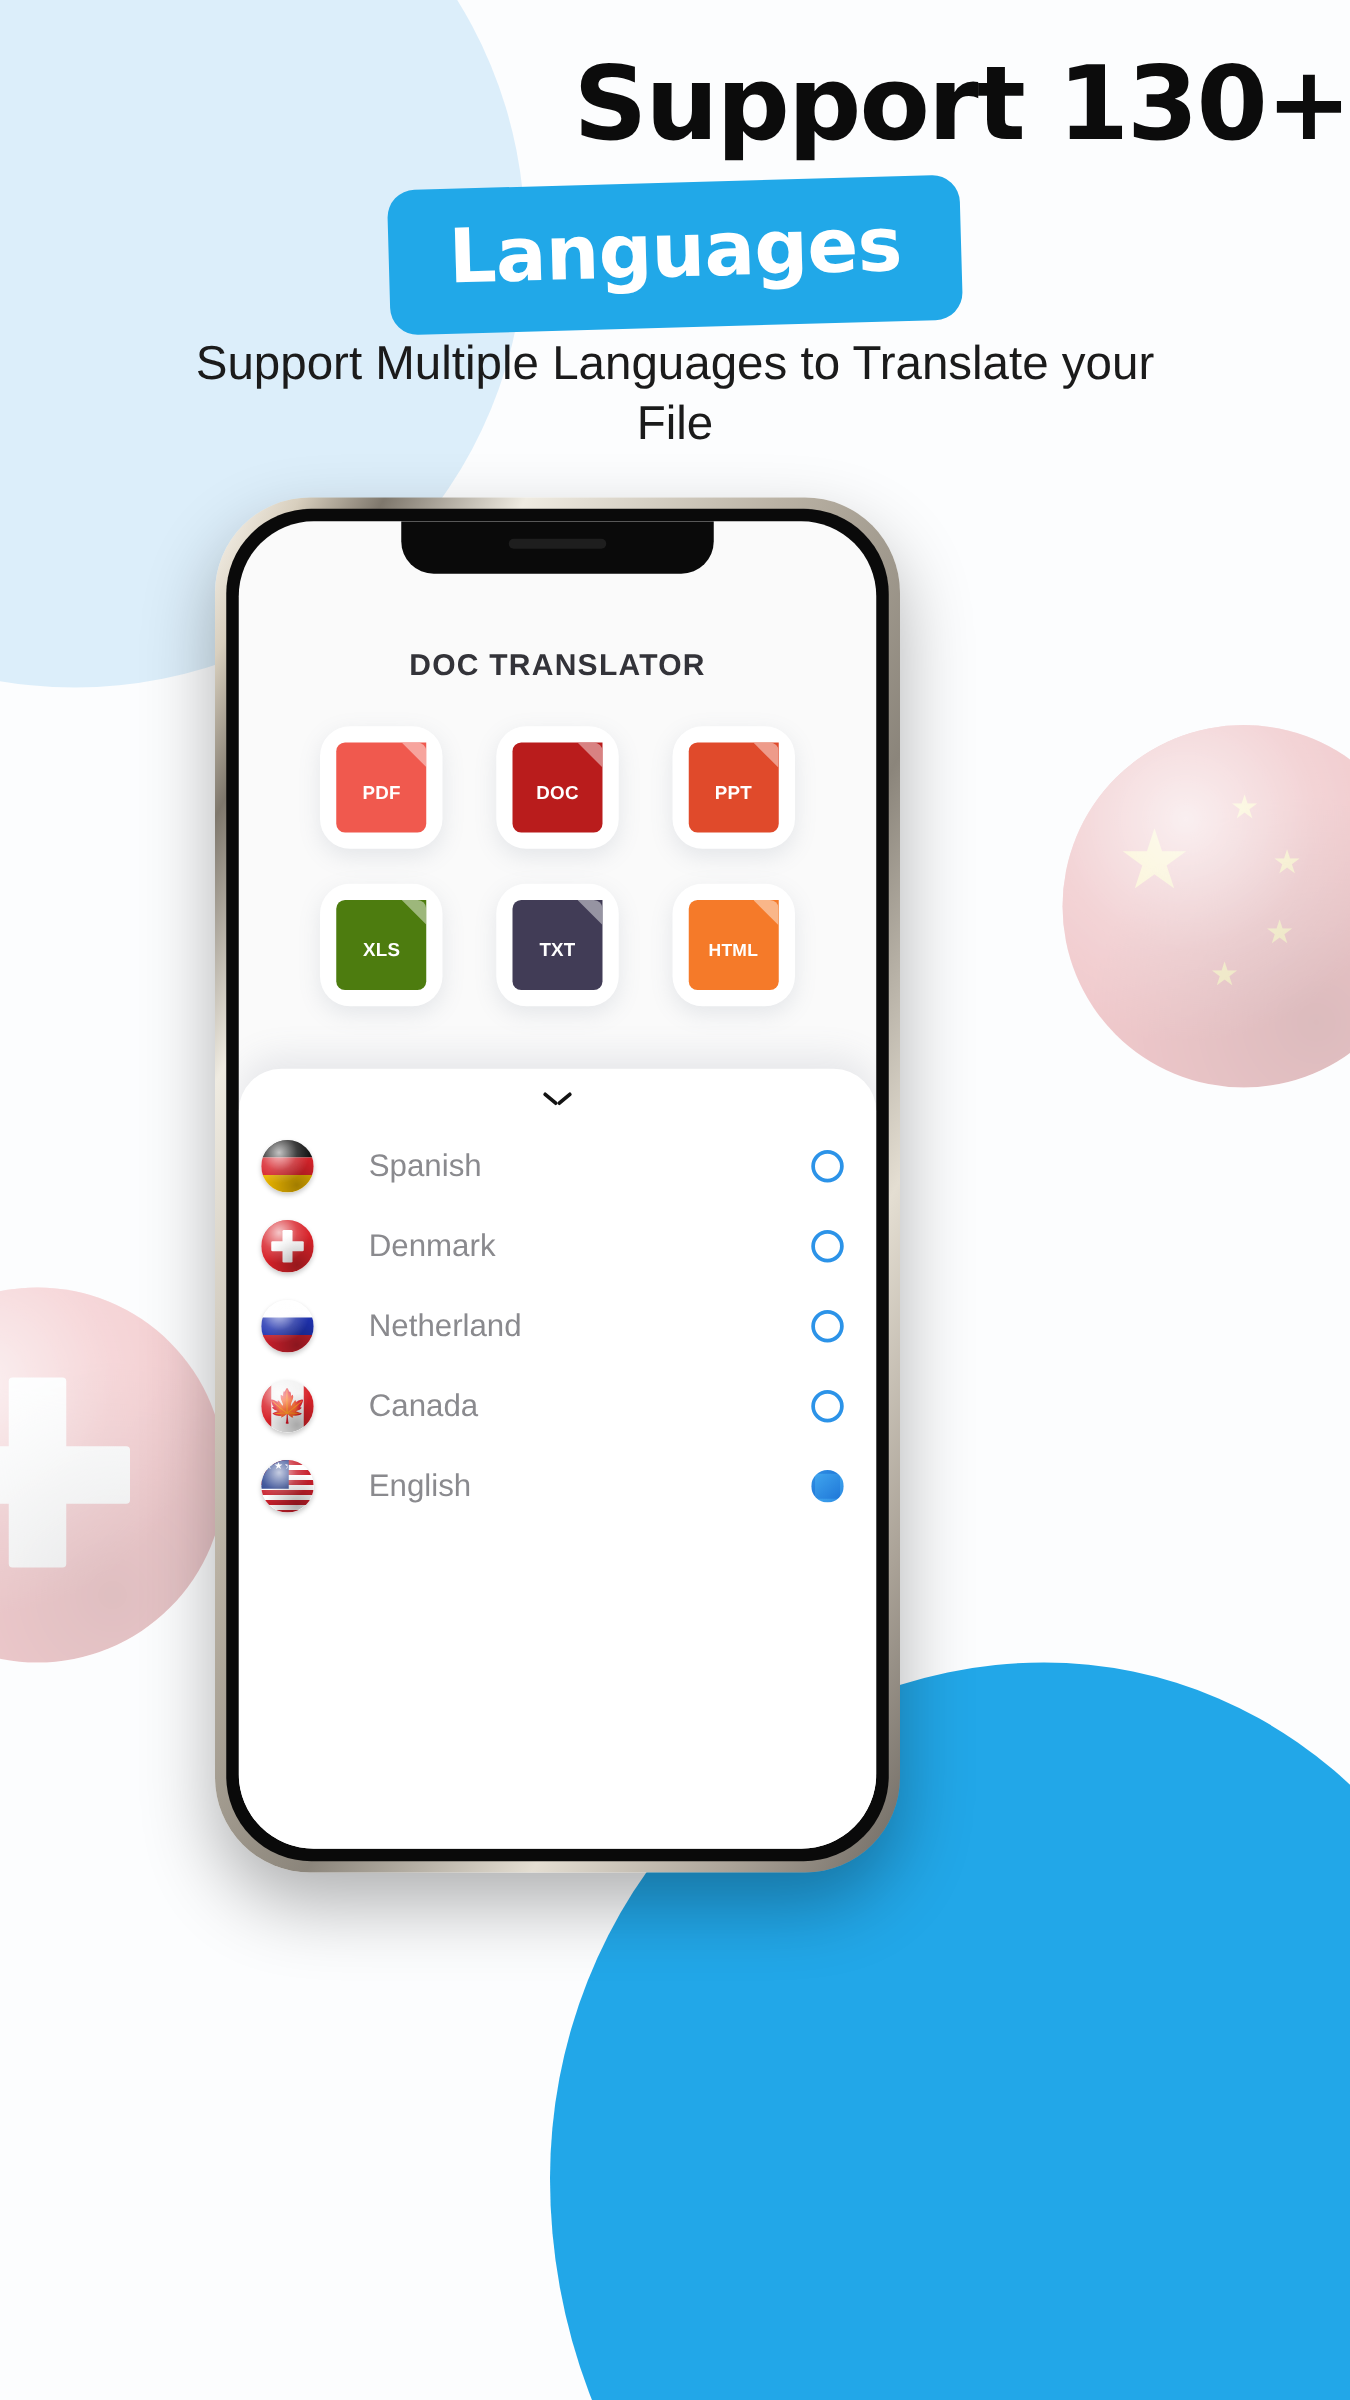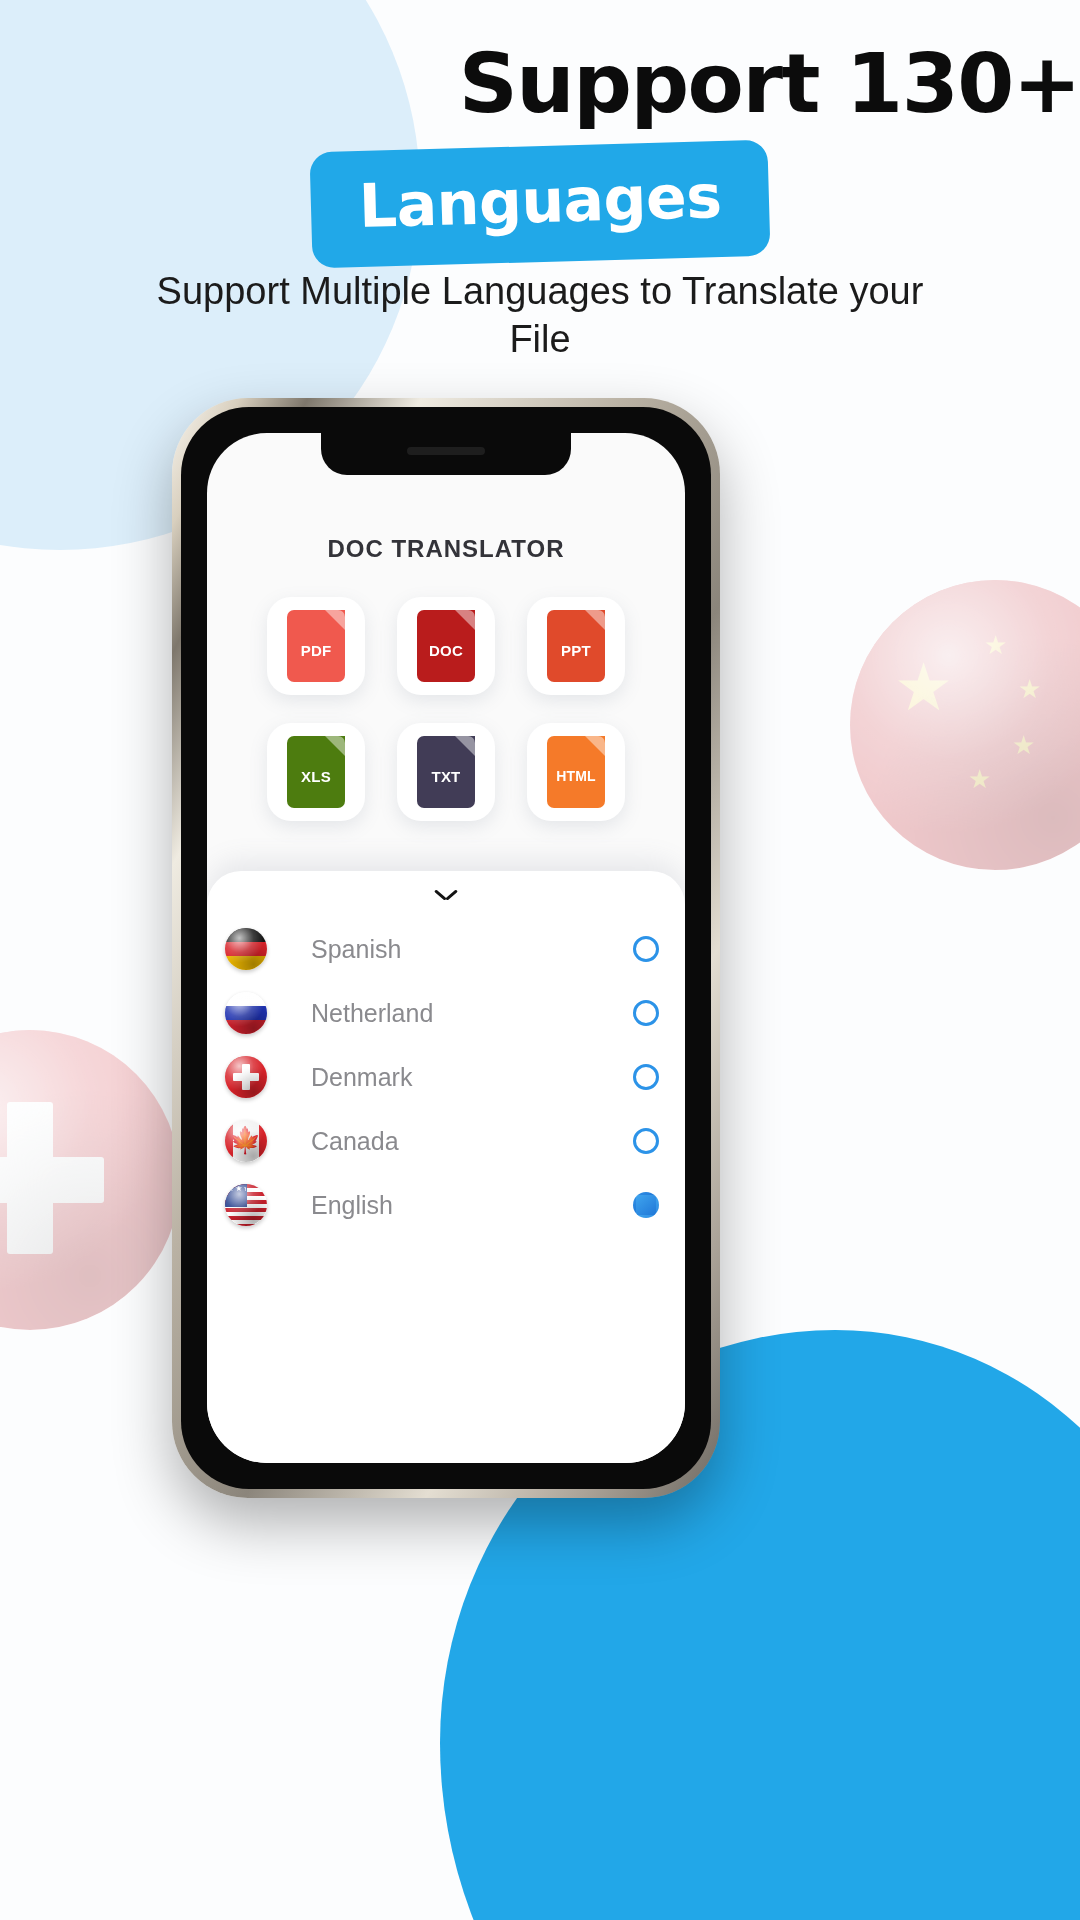--- a/index.html
+++ b/index.html
@@ -133,21 +133,21 @@
         #AAA297 88%,
         #6E6962 100%);
     padding: 9px;
     box-shadow: 0 26px 58px rgba(0,0,0,.30);
   }
   .phone-inner {
     position: relative;
     width: 100%; height: 100%;
     border-radius: 68px;
     background: #0A0A0A;
-    padding: 26px;
+    padding: 10px;
   }
   .phone-screen {
     position: relative;
     width: 100%; height: 100%;
     border-radius: 60px;
     background: #FAFAFA;
     overflow: hidden;
   }
   .notch {
     position: absolute;
@@ -191,21 +191,21 @@
   }
   .file-tile {
     width: 98px; height: 98px;
     background: #FFFFFF;
     border-radius: 24px;
     box-shadow: 0 6px 18px rgba(120,130,150,.16);
     display: flex; align-items: center; justify-content: center;
   }
   .file-doc {
     position: relative;
-    width: 58px; height: 72px;
+    width: 72px; height: 72px;
     border-radius: 7px 0 7px 7px;
     display: flex; align-items: center; justify-content: center;
   }
   .file-doc .fold {
     position: absolute;
     top: 0; right: 0;
     width: 20px; height: 20px;
     background: rgba(255,255,255,.45);
     clip-path: polygon(0 0, 100% 100%, 100% 0);
     border-top-right-radius: 7px;
@@ -384,37 +384,37 @@
               <div class="stripe" style="top:33.4%; height:33.3%; background:#D8232A"></div>
               <div class="stripe" style="top:66.7%; height:33.3%; background:#E8B300"></div>
               <div class="gloss"></div>
             </div>
             <span class="lang-label">Spanish</span>
             <div class="radio"></div>
           </div>
 
           <div class="lang-row">
             <div class="flag-icon">
+              <div style="position:absolute;inset:0;background:#D8232A"></div>
+              <div style="position:absolute;left:50%;top:18%;width:8px;height:64%;margin-left:-4px;background:#fff;border-radius:1px"></div>
+              <div style="position:absolute;top:50%;left:18%;height:8px;width:64%;margin-top:-4px;background:#fff;border-radius:1px"></div>
+              <div class="gloss"></div>
+            </div>
+            <span class="lang-label">Denmark</span>
+            <div class="radio"></div>
+          </div>
+
+          <div class="lang-row">
+            <div class="flag-icon">
               <div class="stripe" style="top:0;   height:33.4%; background:#FFFFFF"></div>
               <div class="stripe" style="top:33.4%; height:33.3%; background:#1F32B0"></div>
               <div class="stripe" style="top:66.7%; height:33.3%; background:#C8202C"></div>
               <div class="gloss"></div>
             </div>
             <span class="lang-label">Netherland</span>
-            <div class="radio"></div>
-          </div>
-
-          <div class="lang-row">
-            <div class="flag-icon">
-              <div style="position:absolute;inset:0;background:#D8232A"></div>
-              <div style="position:absolute;left:50%;top:18%;width:8px;height:64%;margin-left:-4px;background:#fff;border-radius:1px"></div>
-              <div style="position:absolute;top:50%;left:18%;height:8px;width:64%;margin-top:-4px;background:#fff;border-radius:1px"></div>
-              <div class="gloss"></div>
-            </div>
-            <span class="lang-label">Denmark</span>
             <div class="radio"></div>
           </div>
 
           <div class="lang-row">
             <div class="flag-icon">
               <div style="position:absolute;inset:0;background:#F2F2F2"></div>
               <div style="position:absolute;left:0;top:0;bottom:0;width:18%;background:#D8232A"></div>
               <div style="position:absolute;right:0;top:0;bottom:0;width:18%;background:#D8232A"></div>
               <div style="position:absolute;left:50%;top:50%;transform:translate(-50%,-52%);color:#D8232A;font-size:26px;line-height:1">🍁</div>
               <div class="gloss"></div>

